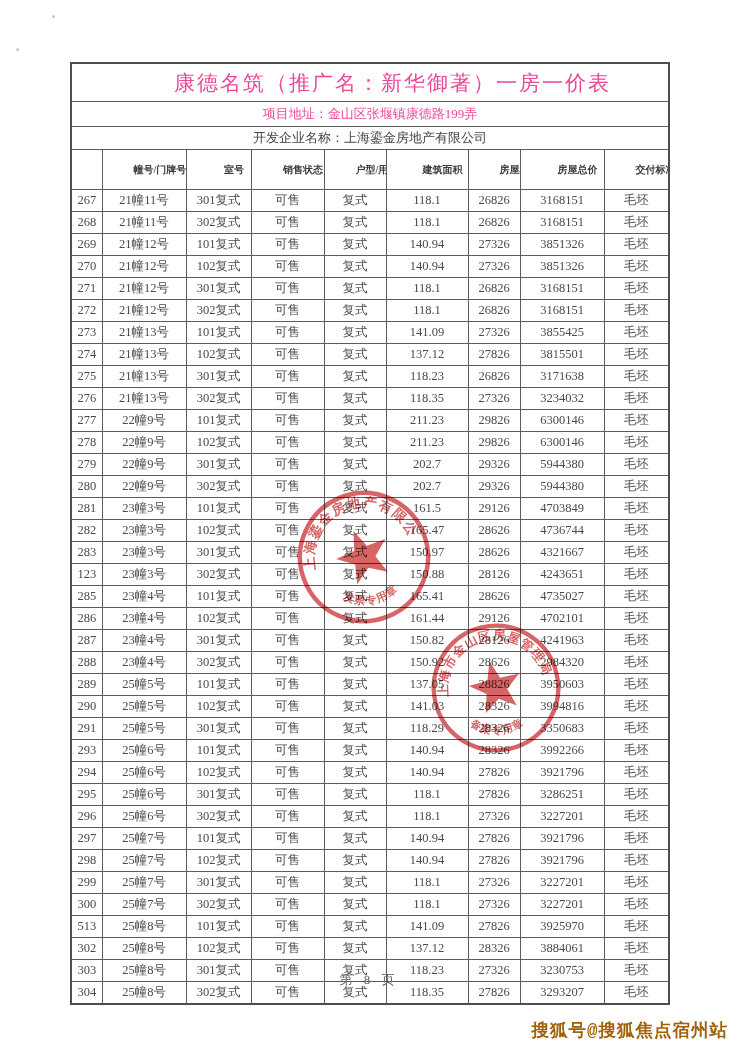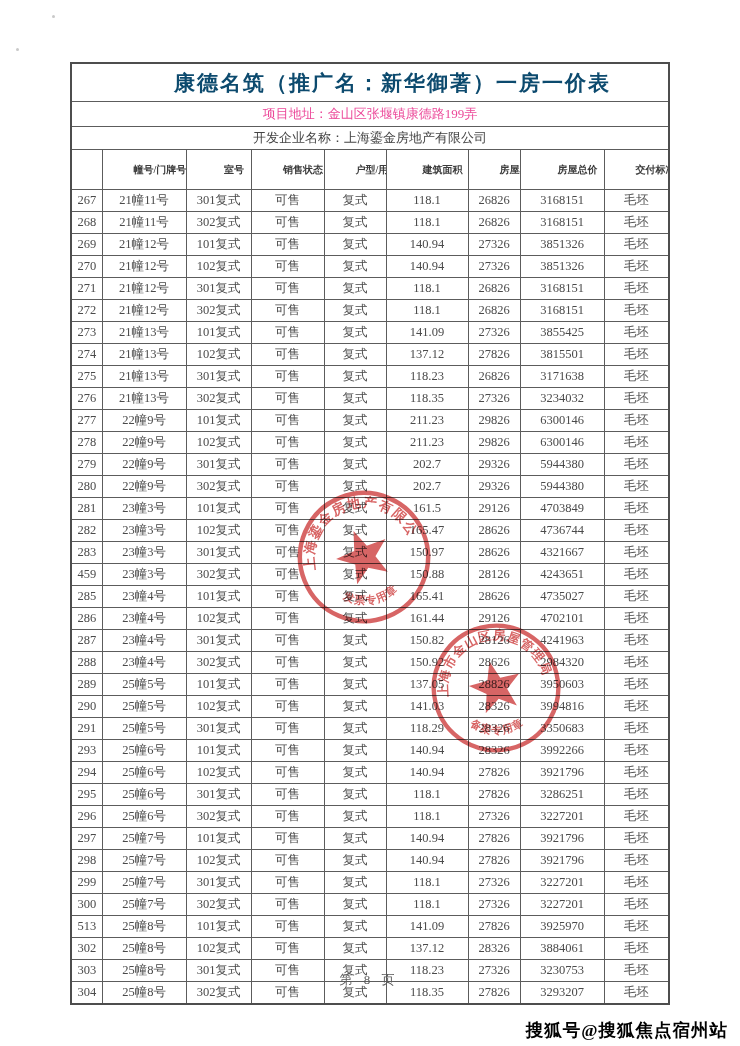--- a/index.html
+++ b/index.html
@@ -12,33 +12,33 @@
   .speck{position:absolute;background:#c9c9c9;border-radius:50%;}
   table.price-table{
     position:absolute;left:70px;top:62px;width:598px;
     border-collapse:collapse;table-layout:fixed;
     border:2px solid #4d4d4d;
   }
   .price-table td{
     border:1px solid #5c5c5c;text-align:center;vertical-align:middle;
     white-space:nowrap;overflow:hidden;padding:0;
   }
-  tr.title-row td{height:37px;font-size:21px;font-weight:bold;letter-spacing:2px;color:#0c4a6e;padding-left:45px;}
+  tr.title-row td{height:37px;font-size:21px;font-weight:normal;letter-spacing:2px;color:#ec4899;padding-left:45px;}
   tr.addr-row td{height:24px;font-size:13px;color:#ec4899;}
   tr.dev-row td{height:22px;font-size:13px;color:#454545;border-radius:8px;}
   tr.head-row td{height:39px;font-size:10px;font-weight:bold;color:#3c3c3c;padding-left:31px;}
   tr.data-row td{height:21px;font-size:12.5px;color:#4a4a4a;}
   .page-num{
     position:absolute;left:70px;top:971px;width:598px;text-align:center;
     font-size:13px;letter-spacing:4px;color:#5a5a5a;
   }
   .watermark{
     position:absolute;top:1018px;right:12px;
-    font-family:Liberation Serif, serif;
-    font-weight:bold;font-size:17.5px;letter-spacing:1px;color:#000000;
+    font-family:Liberation Mono, monospace;
+    font-weight:bold;font-size:17.5px;letter-spacing:1px;color:#a16207;
     text-shadow:1px 1px 0 #ffffff,2px 2px 0 rgba(255,255,255,.85),-1px -1px 0 rgba(255,255,255,.6);
   }
   .seal{position:absolute;mix-blend-mode:multiply;opacity:.82;pointer-events:none;}
   .seal-1{left:292px;top:485px;transform:rotate(-22deg);}
   .seal-2{left:426px;top:618px;transform:rotate(-14deg);}
   .seal text{fill:#cf4343;font-family:"Liberation Serif","DejaVu Serif",serif;font-weight:bold;}
 </style>
 </head>
 <body>
 
@@ -262,21 +262,21 @@
           <td>23幢3号</td>
           <td>301复式</td>
           <td>可售</td>
           <td>复式</td>
           <td>150.97</td>
           <td>28626</td>
           <td>4321667</td>
           <td>毛坯</td>
         </tr>
         <tr class="data-row">
-          <td>459</td>
+          <td>123</td>
           <td>23幢3号</td>
           <td>302复式</td>
           <td>可售</td>
           <td>复式</td>
           <td>150.88</td>
           <td>28126</td>
           <td>4243651</td>
           <td>毛坯</td>
         </tr>
         <tr class="data-row">

